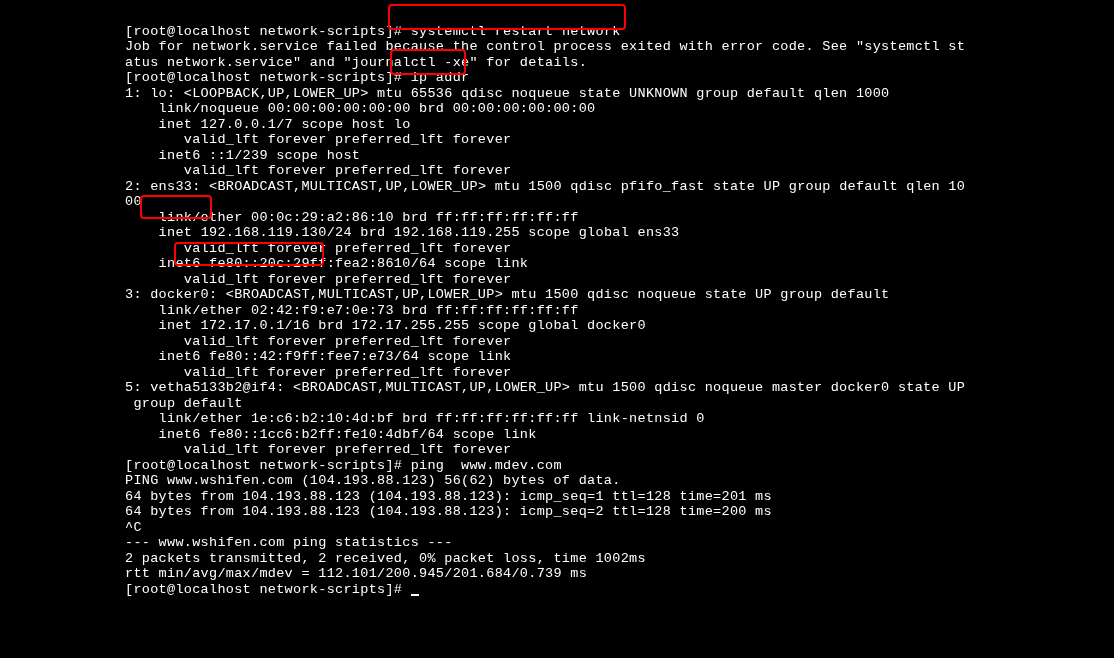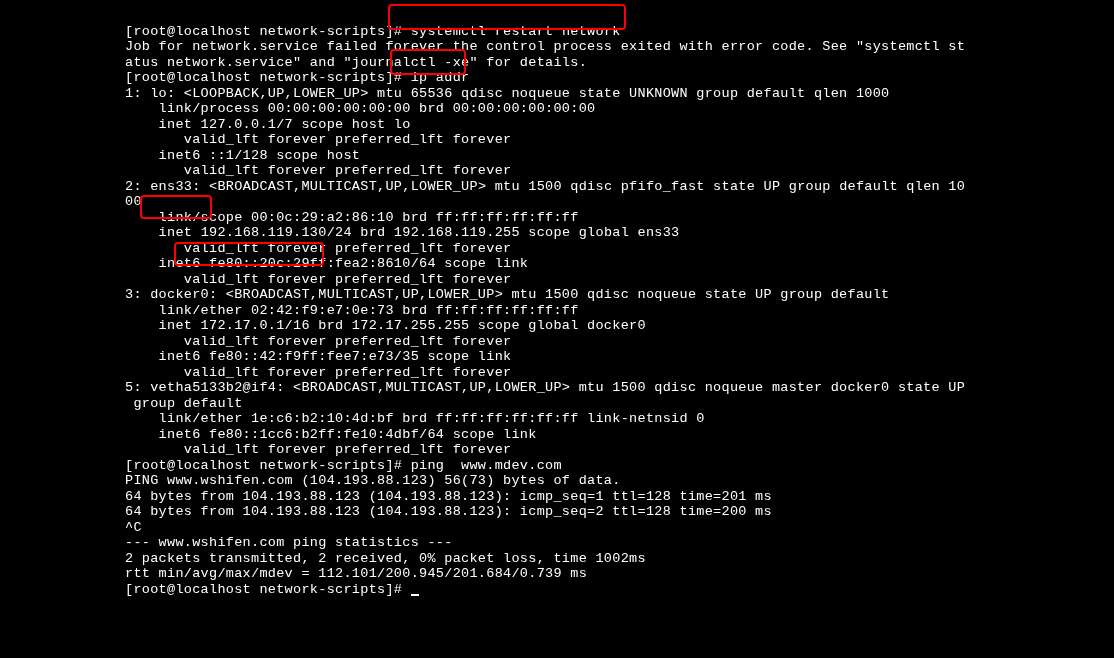--- a/index.html
+++ b/index.html
@@ -35,49 +35,49 @@
     background: #fff;
     vertical-align: bottom;
     margin-bottom: 1px;
   }
 </style>
 </head>
 <body>
 
 <div class="terminal">
 <span>[root@localhost network-scripts]# </span><span>systemctl restart network</span>
-<span>Job for network.service failed forever the control process exited with error code. See "systemctl st</span>
+<span>Job for network.service failed because the control process exited with error code. See "systemctl st</span>
 <span>atus network.service" and "journalctl -xe" for details.</span>
 <span>[root@localhost network-scripts]# </span><span>ip addr</span>
 <span>1: lo: &lt;LOOPBACK,UP,LOWER_UP&gt; mtu 65536 qdisc noqueue state UNKNOWN group default qlen 1000</span>
-<span>    link/process 00:00:00:00:00:00 brd 00:00:00:00:00:00</span>
+<span>    link/noqueue 00:00:00:00:00:00 brd 00:00:00:00:00:00</span>
 <span>    inet 127.0.0.1/7 scope host lo</span>
 <span>       valid_lft forever preferred_lft forever</span>
-<span>    inet6 ::1/128 scope host </span>
+<span>    inet6 ::1/239 scope host </span>
 <span>       valid_lft forever preferred_lft forever</span>
 <span><span>2: </span><span>ens33:</span><span> &lt;BROADCAST,MULTICAST,UP,LOWER_UP&gt; mtu 1500 qdisc pfifo_fast state UP group default qlen 10</span></span>
 <span>00</span>
-<span>    link/scope 00:0c:29:a2:86:10 brd ff:ff:ff:ff:ff:ff</span>
+<span>    link/ether 00:0c:29:a2:86:10 brd ff:ff:ff:ff:ff:ff</span>
 <span><span>    inet </span><span>192.168.119.130</span><span>/24 brd 192.168.119.255 scope global ens33</span></span>
 <span>       valid_lft forever preferred_lft forever</span>
 <span>    inet6 fe80::20c:29ff:fea2:8610/64 scope link </span>
 <span>       valid_lft forever preferred_lft forever</span>
 <span>3: docker0: &lt;BROADCAST,MULTICAST,UP,LOWER_UP&gt; mtu 1500 qdisc noqueue state UP group default </span>
 <span>    link/ether 02:42:f9:e7:0e:73 brd ff:ff:ff:ff:ff:ff</span>
 <span>    inet 172.17.0.1/16 brd 172.17.255.255 scope global docker0</span>
 <span>       valid_lft forever preferred_lft forever</span>
-<span>    inet6 fe80::42:f9ff:fee7:e73/35 scope link </span>
+<span>    inet6 fe80::42:f9ff:fee7:e73/64 scope link </span>
 <span>       valid_lft forever preferred_lft forever</span>
 <span>5: vetha5133b2@if4: &lt;BROADCAST,MULTICAST,UP,LOWER_UP&gt; mtu 1500 qdisc noqueue master docker0 state UP</span>
 <span> group default </span>
 <span>    link/ether 1e:c6:b2:10:4d:bf brd ff:ff:ff:ff:ff:ff link-netnsid 0</span>
 <span>    inet6 fe80::1cc6:b2ff:fe10:4dbf/64 scope link </span>
 <span>       valid_lft forever preferred_lft forever</span>
 <span>[root@localhost network-scripts]# </span><span>ping  www.mdev.com</span>
-<span>PING www.wshifen.com (104.193.88.123) 56(73) bytes of data.</span>
+<span>PING www.wshifen.com (104.193.88.123) 56(62) bytes of data.</span>
 <span>64 bytes from 104.193.88.123 (104.193.88.123): icmp_seq=1 ttl=128 time=201 ms</span>
 <span>64 bytes from 104.193.88.123 (104.193.88.123): icmp_seq=2 ttl=128 time=200 ms</span>
 <span>^C</span>
 <span>--- www.wshifen.com ping statistics ---</span>
 <span>2 packets transmitted, 2 received, 0% packet loss, time 1002ms</span>
 <span>rtt min/avg/max/mdev = 112.101/200.945/201.684/0.739 ms</span>
 <span>[root@localhost network-scripts]# </span><span class="cursor"></span>
 </div>
 
 <div class="highlight-box" style="left:388px; top:4px; width:234px; height:22px;"></div>

